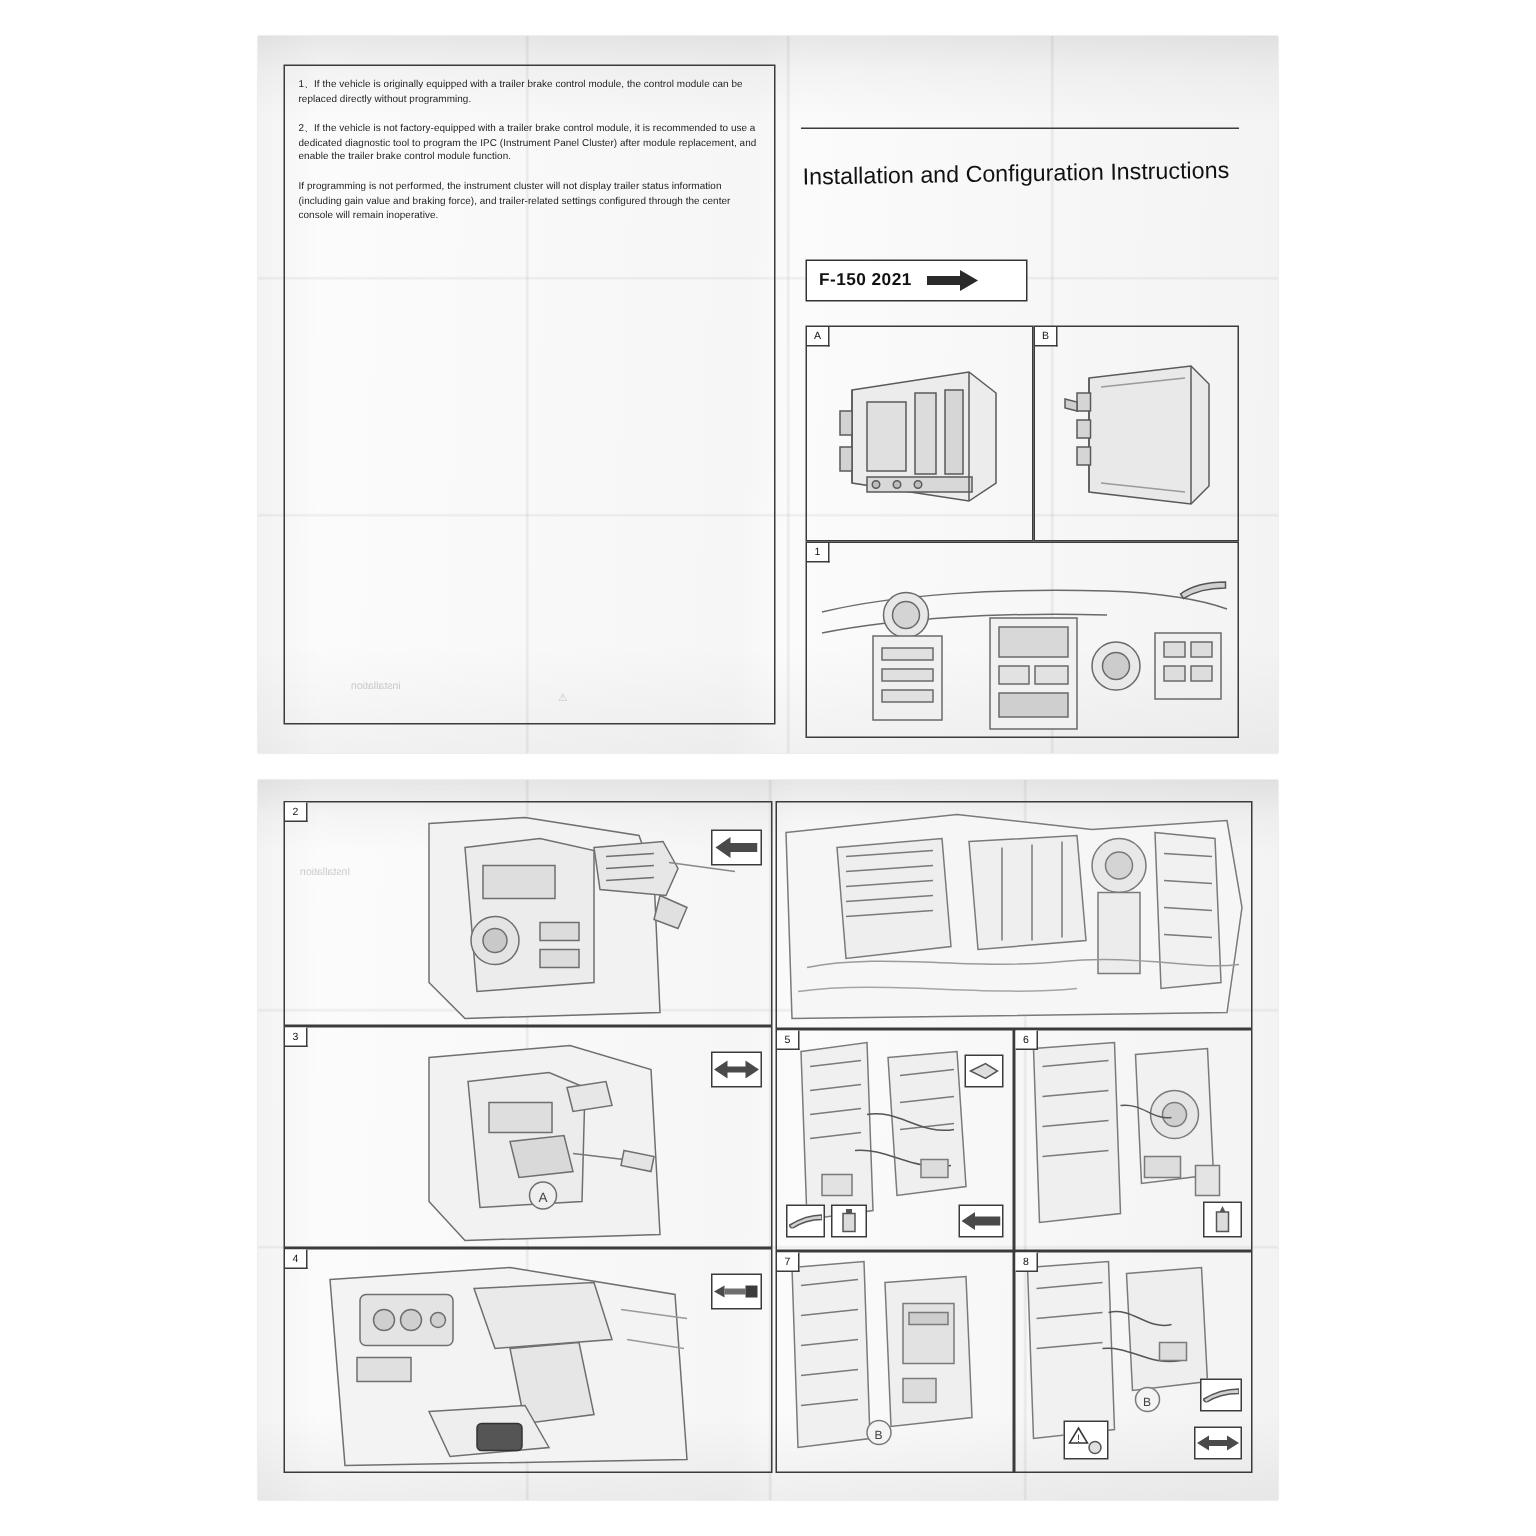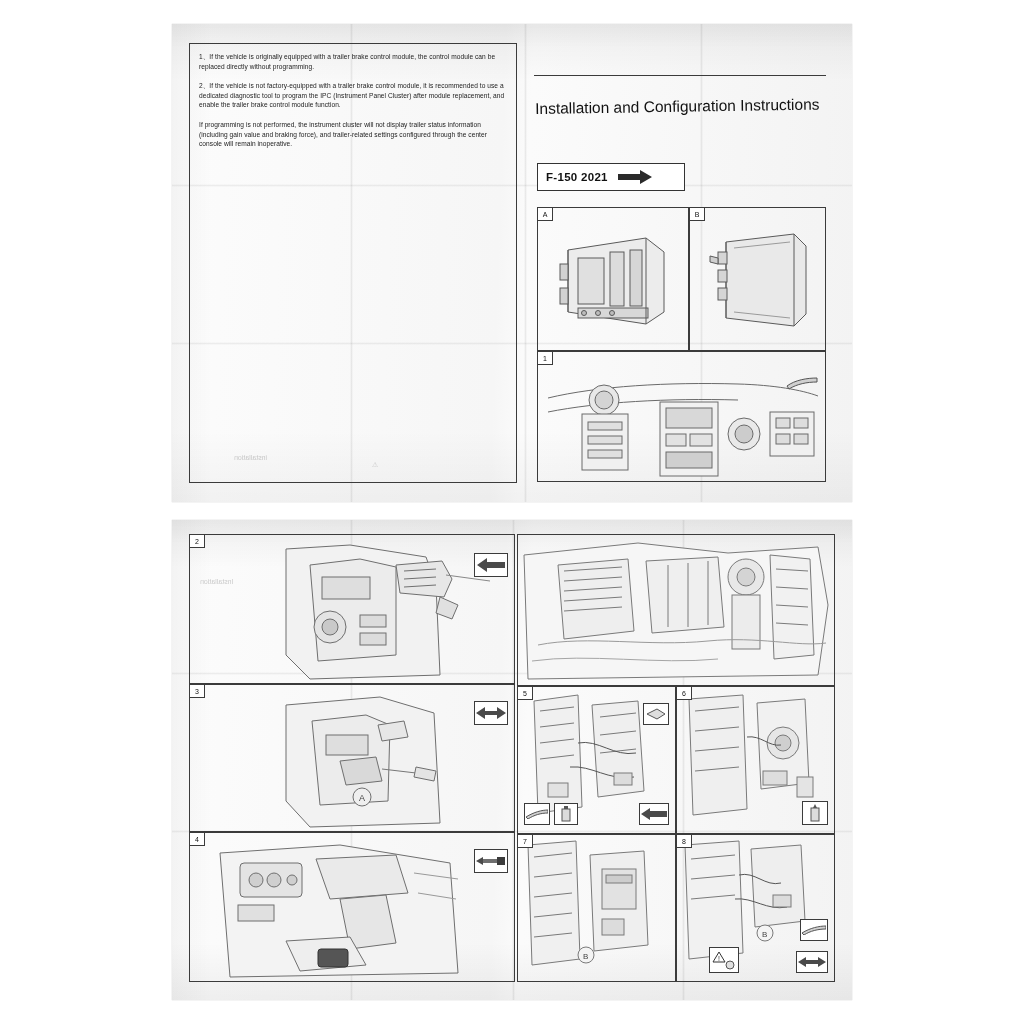--- a/index.html
+++ b/index.html
@@ -164,21 +164,21 @@
 
   <div class="page-frame" style="left:17px; top:19px; width:328px; height:440px;">
     <div class="txt" style="position:absolute; left:9px; top:8px; width:310px;">1、If the vehicle is originally equipped with a trailer brake control module, the control module can be replaced directly without programming.</div>
     <div class="txt" style="position:absolute; left:9px; top:37px; width:310px;">2、If the vehicle is not factory-equipped with a trailer brake control module, it is recommended to use a dedicated diagnostic tool to program the IPC (Instrument Panel Cluster) after module replacement, and enable the trailer brake control module function.</div>
     <div class="txt" style="position:absolute; left:9px; top:76px; width:310px;">If programming is not performed, the instrument cluster will not display trailer status information (including gain value and braking force), and trailer-related settings configured through the center console will remain inoperative.</div>
   </div>
 
   <div class="ghost" style="left:62px; top:430px;">installation</div>
   <div class="ghost" style="left:200px; top:437px;">⚠</div>
 
-  <div style="position:absolute; left:356px; top:19px; width:306px; height:440px;">
+  <div style="position:absolute; left:356px; top:29px; width:306px; height:440px;">
 
     <div class="rule" style="left:6px; top:32px; width:292px;"></div>
     <div class="heading" style="position:absolute; left:7px; top:57px; transform:rotate(-0.9deg); transform-origin:left top;">Installation and Configuration Instructions</div>
 
     <div class="model-box" style="left:9px; top:120px; width:148px; height:28px;">
       <span class="model-label">F-150 2021</span>
       <span style="margin-left:10px;">
         <svg width="34" height="14" viewBox="0 0 34 14">
             <polygon points="0,4 22,4 22,0 34,7 22,14 22,10 0,10" fill="#2a2a2a"></polygon>
           </svg>

